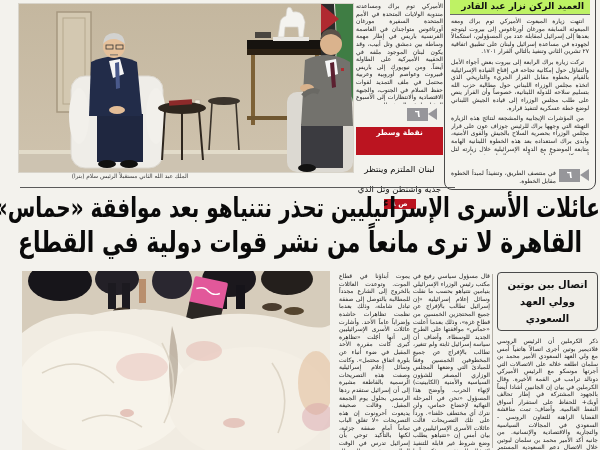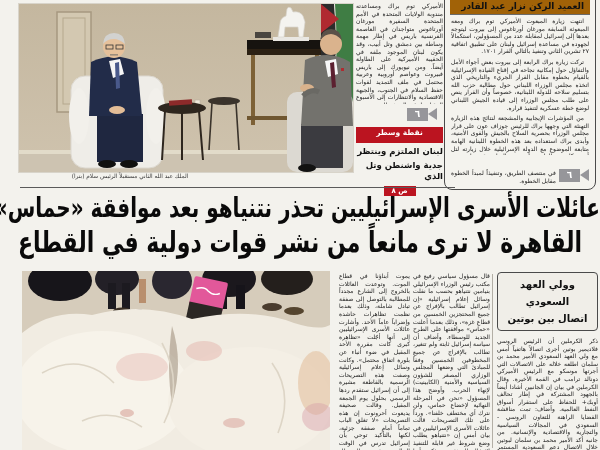--- a/index.html
+++ b/index.html
@@ -10,26 +10,26 @@
   
   .photo-top{left:18px;top:3px;width:334px;height:168px;background:#c8bba4;overflow:hidden;border:1px solid #d8d4ca;}
   .photo-caption{left:10px;top:173px;width:240px;text-align:center;font-size:5.8px;color:#3a3a3a;}
   
   .mid-col{left:356px;top:2px;width:87px;height:186px;}
   .mid-body{height:102px;}
   .jump{width:30px;height:13px;display:flex;}
   .jump .head{width:0;height:0;border-top:6.5px solid transparent;border-bottom:6.5px solid transparent;border-left:none;border-right:9px solid #96969a;}
   .jump .shaft{flex:1;background:#96969a;color:#fff;font-size:9px;font-weight:bold;text-align:center;line-height:13px;}
   .feature{margin-top:6px;}
-  .feature-tag{background:#bb1420;color:#fff;font-weight:bold;font-size:7.5px;text-align:center;line-height:12px;height:16px;}
-  .feature-title{font-weight:bold;font-size:8.5px;line-height:11px;color:#111;margin-top:3px;}
+  .feature-tag{background:#bb1420;color:#fff;font-weight:bold;font-size:7.5px;text-align:center;line-height:12px;height:28px;}
+  .feature-title{font-weight:normal;font-size:8.5px;line-height:11px;text-align:center;color:#111;margin-top:9px;}
   .page-badge{background:#bb1420;color:#fff;font-weight:bold;font-size:7px;text-align:center;line-height:10px;width:32px;height:10px;margin:4px auto 0;}
   
   .analysis-box{left:444px;top:-8px;width:152px;height:198px;border:1.2px solid #4a4a4a;border-radius:8px;background:#f4f3ee;box-sizing:border-box;}
-  .analysis-header{margin:6px 5px 2px;background:#a16207;border-bottom:1px solid #6a6a6a;font-weight:bold;font-size:9px;text-align:right;padding-right:6px;line-height:15px;height:15px;color:#111;}
+  .analysis-header{margin:6px 5px 2px;background:#bef264;border-bottom:1px solid #6a6a6a;font-weight:bold;font-size:9px;text-align:right;padding-right:6px;line-height:15px;height:15px;color:#111;}
   .analysis-body{margin:1px 6px 0;height:138px;}
   .analysis-body p{margin:0 0 3px;text-indent:5px;}
   .analysis-tail{position:absolute;bottom:5px;right:6px;left:6px;display:flex;gap:3px;align-items:flex-start;background:#f4f3ee;}
   .analysis-tail .tailtext{flex:1;font-size:6px;line-height:7.4px;text-align:justify;color:#1b1b1b;}
   
   .top-rule{left:20px;top:187px;width:435px;height:1.3px;background:#5a5a5a;}
   .headline{left:0;top:191px;width:600px;text-align:center;color:#0a0a0a;font-weight:bold;}
   .headline .l1{font-size:20px;line-height:35px;transform:scaleY(1.35);white-space:nowrap;}
   .headline .l2{font-size:22px;line-height:34px;transform:scaleY(1.3);white-space:nowrap;}
   
@@ -197,19 +197,19 @@
       </g>
     </svg>
   </div>
 
   <div class="abs bodytext col-right">قال مسؤول سياسي رفيع في مكتب رئيس الوزراء الإسرائيلي بنيامين نتنياهو بحسب ما نقلت وسائل إعلام إسرائيلية «إن إسرائيل تطالب بالإفراج عن جميع المحتجزين الخمسين من قطاع غزة»، وذلك بعدما أعلنت «حماس» موافقتها على الطرح الجديد للوسطاء. وأضاف أن سياسة إسرائيل ثابتة ولم تتغير، تطالب بالإفراج عن جميع المخطوفين الخمسين وفقاً للمبادئ التي وضعها المجلس الوزاري المصغر للشؤون السياسية والأمنية (الكابينيت) لإنهاء الحرب. وأوضح هذا المسؤول «نحن في المرحلة النهائية لإخضاع حماس، ولن نترك أي مختطف خلفنا». ورداً على تلك التصريحات قالت عائلات الأسرى الإسرائيليين في بيان أمس إن «نتنياهو يطلب وضع شروط غير قابلة للتنفيذ لإفشال الصفقة»، مؤكدة أنها لن تسمح له بذلك هذه المرة.</div>
   <div class="abs bodytext col-left">يموت أبناؤنا في قطاع الموت. وتوعدت العائلات بالخروج إلى الشارع مجدداً للمطالبة بالتوصل إلى صفقة تبادل شاملة، وذلك بعدما نظمت تظاهرات حاشدة وإضراباً عاماً الأحد. وأشارت عائلات الأسرى الإسرائيليين إلى أنها أجّلت «تظاهرة كبرى كانت مقررة الأحد المقبل في ضوء أنباء عن بلورة اتفاق محتمل». وكانت وسائل إعلام إسرائيلية وصفت هذه التصريحات الرسمية بالقاطعة مشيرة إلى أن إسرائيل ستقدم ردها الرسمي بحلول يوم الجمعة المقبل. وقالت صحيفة يديعوت أحرونوت إن هذه التصريحات «لا تغلق الباب تماماً أمام صفقة جزئية، لكنها بالتأكيد توحي بأن إسرائيل تدرس في الوقت الحالي مقترح الوسطاء الجديد». وأضافت «مع وصول رد حماس إلى إسرائيل مساء أمس، عقد نتنياهو مشاورات مع فريق التفاوض، لكنه لم يجتمع بعد مع الكابينيت الذي من المقرر أن يناقش»</div>
   <div class="abs v-div"></div>
 
   <div class="abs putin-box">
     <div class="putin-header">
+      <div>اتصال بين بوتين</div>
       <div>وولي العهد السعودي</div>
-      <div>اتصال بين بوتين</div>
     </div>
     <div class="bodytext putin-body">ذكر الكرملين أن الرئيس الروسي فلاديمير بوتين أجرى اتصالاً هاتفياً أمس مع ولي العهد السعودي الأمير محمد بن سلمان اطلعه خلاله على الاتصالات التي أجرتها موسكو مع الرئيس الأميركي دونالد ترامب في القمة الأخيرة. وقال الكرملين في بيان إن الجانبين أشادا أيضاً بالجهود المشتركة في إطار تحالف أوبك+ للحفاظ على استقرار أسواق النفط العالمية. وأضاف: تمت مناقشة القضايا الراهنة للتعاون الروسي - السعودي في المجالات السياسية والتجارية والاقتصادية والإنسانية. من جانبه أكد الأمير محمد بن سلمان لبوتين خلال الاتصال دعم السعودية المستمر لمسار الحوار الدبلوماسي سبيلاً لحل الخلافات الدولية، في حين جدد الرئيس الروسي شكره وتقديره لموقف المملكة الثابت.</div>
   </div>
 
 </div>
 
 </body></html>

